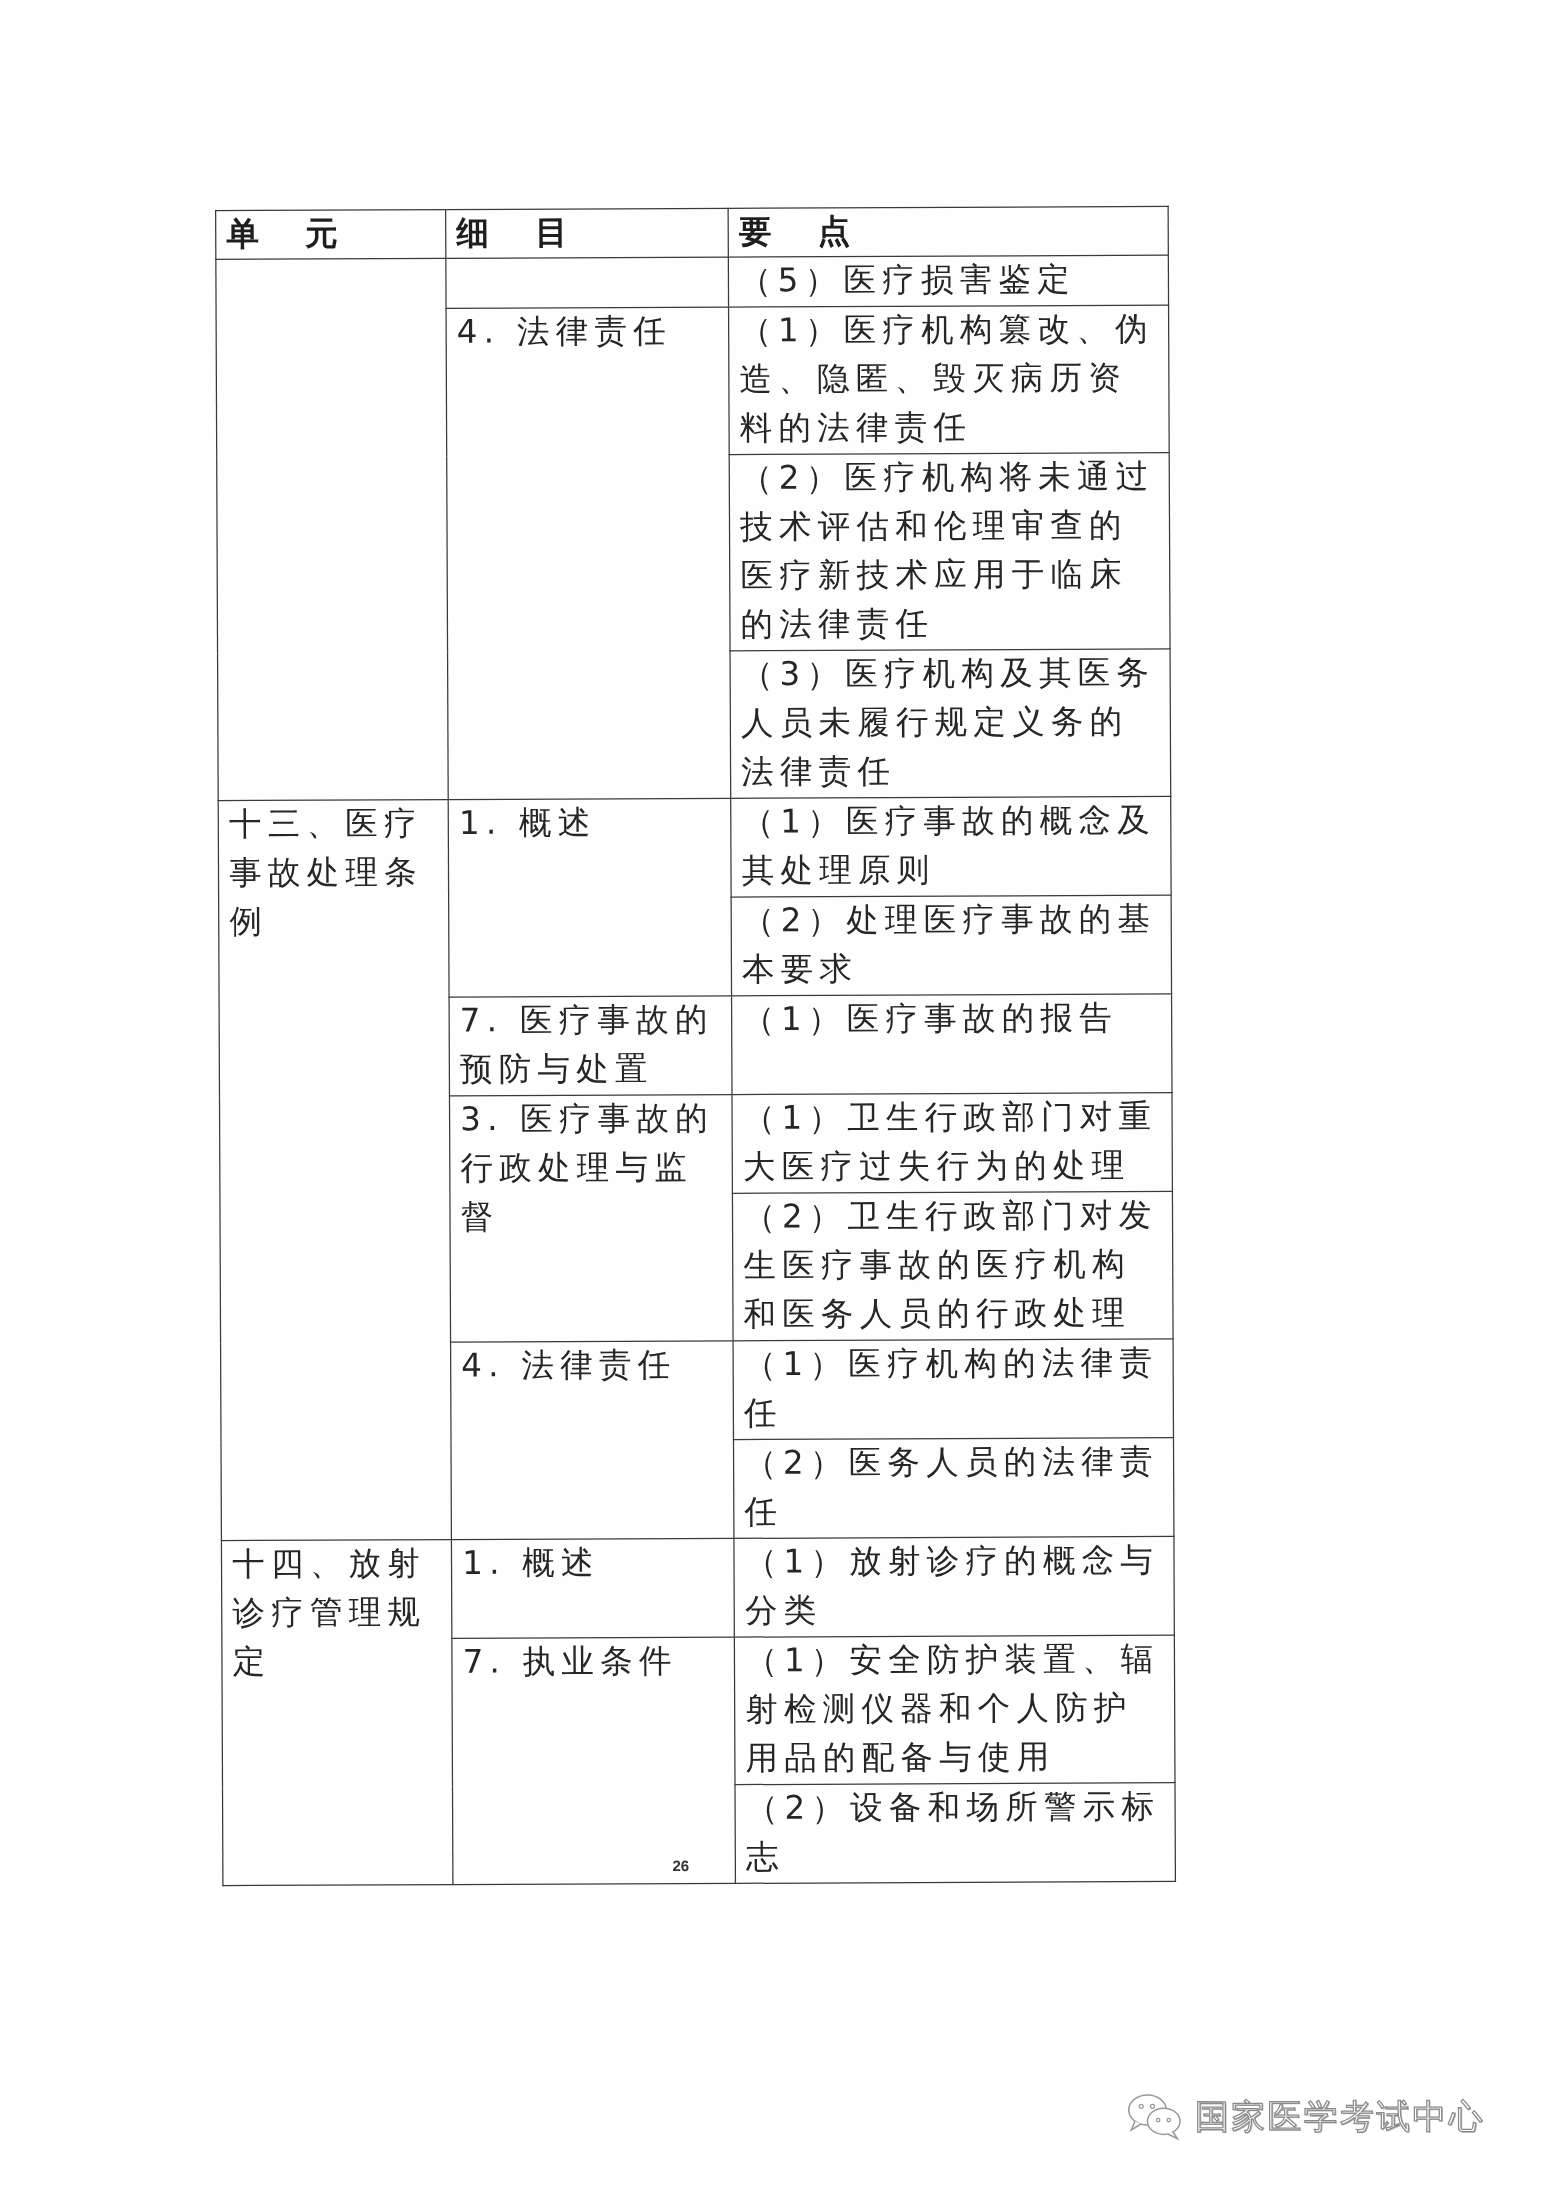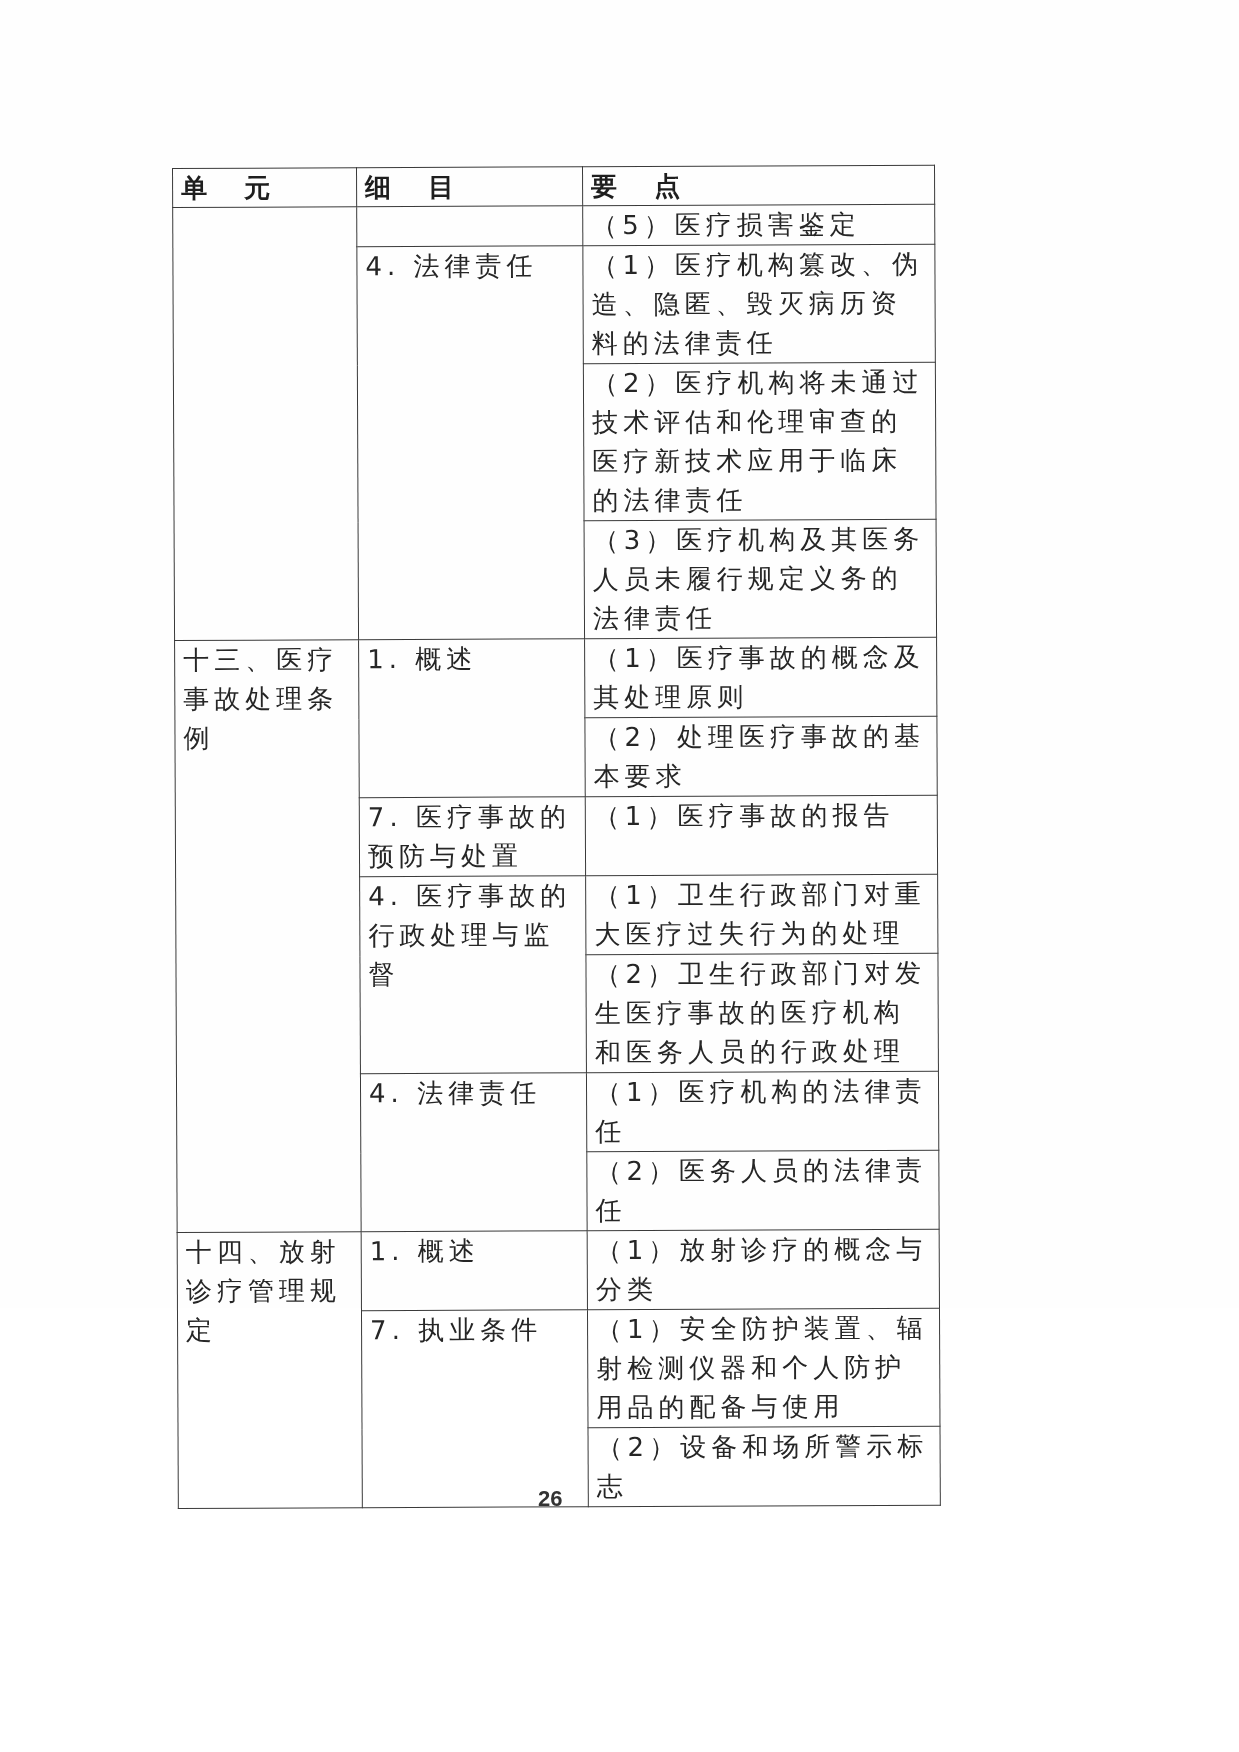--- a/index.html
+++ b/index.html
@@ -27,21 +27,21 @@
   }
   table.syllabus th {
     text-align: left; font-weight: bold; height: 38px; line-height: 38px;
     letter-spacing: 14px; color: #1e1e1e;
   }
   col.c1 { width: 184px; }
   col.c2 { width: 226px; }
   col.c3 { width: 352px; }
   .page-number {
     position: absolute; left: 538px; top: 1486px;
-    font-size: 22px; font-weight: bold; color: #333;
+    font-size: 12px; font-weight: bold; color: #333;
     font-family: "Liberation Sans", sans-serif;
   }
   .watermark {
     position: absolute; left: 900px; top: 1673px;
     display: flex; align-items: center; gap: 8px;
   }
   .watermark .wm-text {
     font-size: 27px; color: #fff; letter-spacing: 2px;
     -webkit-text-stroke: 1px #8a8a8a;
     text-shadow: 1px 1px 0 #bbb;
@@ -90,21 +90,21 @@
         <td>（1）医疗事故的概念及其处理原则</td>
       </tr>
       <tr>
         <td>（2）处理医疗事故的基本要求</td>
       </tr>
       <tr>
         <td>7. 医疗事故的预防与处置</td>
         <td>（1）医疗事故的报告</td>
       </tr>
       <tr>
-        <td rowspan="2">4. 医疗事故的行政处理与监督</td>
+        <td rowspan="2">3. 医疗事故的行政处理与监督</td>
         <td>（1）卫生行政部门对重大医疗过失行为的处理</td>
       </tr>
       <tr>
         <td>（2）卫生行政部门对发生医疗事故的医疗机构和医务人员的行政处理</td>
       </tr>
       <tr>
         <td rowspan="2">4.  法律责任</td>
         <td>（1）医疗机构的法律责任</td>
       </tr>
       <tr>
@@ -121,14 +121,27 @@
         <td>（1）安全防护装置、辐射检测仪器和个人防护用品的配备与使用</td>
       </tr>
       <tr>
         <td>（2）设备和场所警示标志</td>
       </tr>
     </tbody>
   </table>
 
   <div class="page-number">26</div>
 
+  <div class="watermark">
+    <svg class="wechat-icon" viewBox="0 0 48 40">
+      <ellipse cx="18" cy="15" rx="15" ry="12" fill="#fff" stroke="#999" stroke-width="1.2"></ellipse>
+      <path d="M8 24 L5 31 L13 26" fill="#fff" stroke="#999" stroke-width="1.2"></path>
+      <circle cx="13" cy="12" r="1.6" fill="none" stroke="#999"></circle>
+      <circle cx="22" cy="12" r="1.6" fill="none" stroke="#999"></circle>
+      <ellipse cx="31" cy="24" rx="13" ry="10.5" fill="#fff" stroke="#999" stroke-width="1.2"></ellipse>
+      <path d="M38 32 L42 38 L34 34" fill="#fff" stroke="#999" stroke-width="1.2"></path>
+      <circle cx="26.5" cy="23" r="1.4" fill="none" stroke="#999"></circle>
+      <circle cx="35" cy="23" r="1.4" fill="none" stroke="#999"></circle>
+    </svg>
+    <span class="wm-text">国家医学考试中心</span>
+  </div>
 
 </div>
 
 </body></html>

